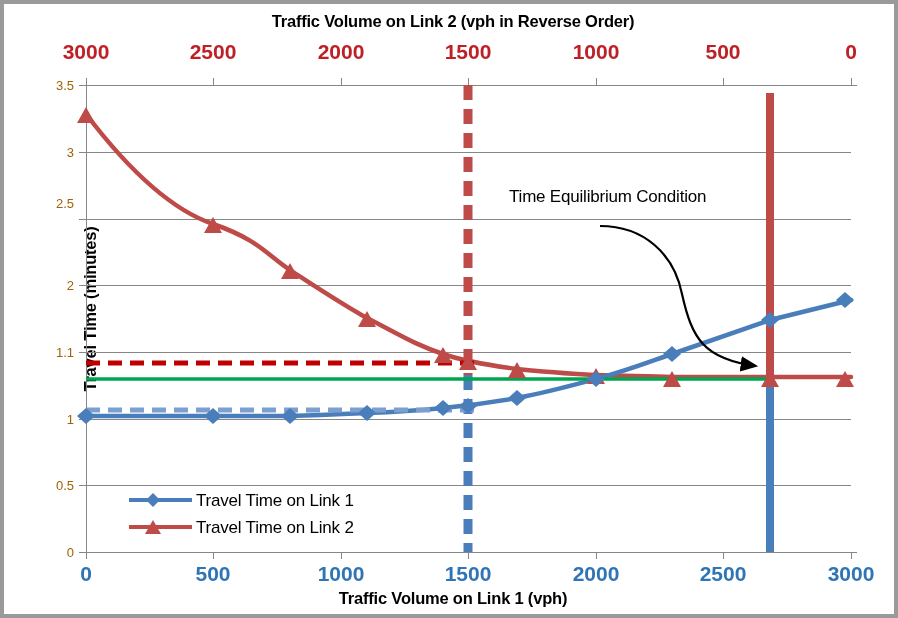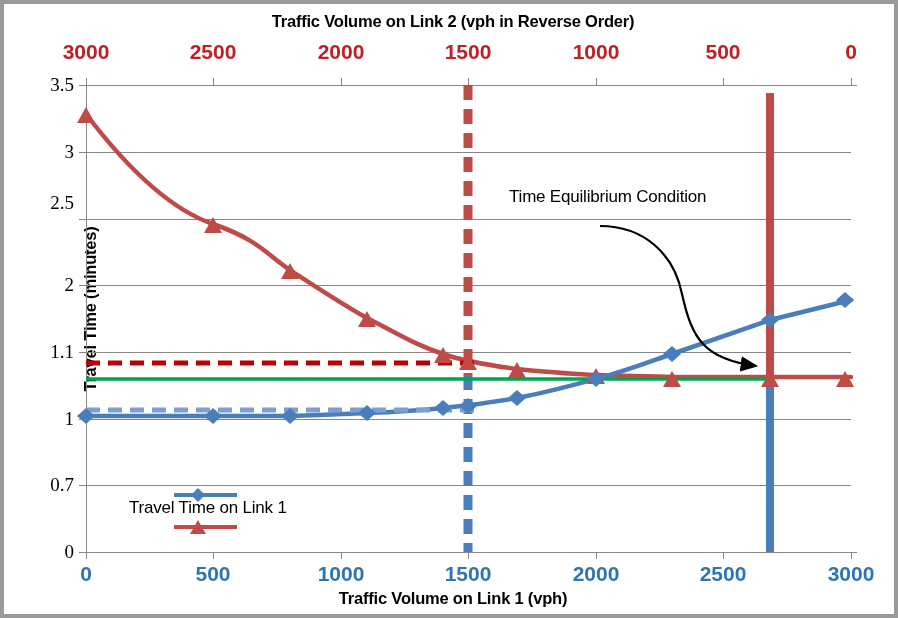--- a/index.html
+++ b/index.html
@@ -44,21 +44,21 @@
   }
   
   .tick-label{
     position:absolute;
     font-size:21px;
     font-weight:bold;
     white-space:nowrap;
   }
   .tick-top{ color:#bf2026; transform:translateX(-50%); top:36px; }
   .tick-bottom{ color:#2f75b5; transform:translateX(-50%); top:558px; }
-  .tick-left{ color:#000000; transform:translate(-100%,-50%); font-weight:normal; font-size:19px;font-family:Liberation Serif, serif; }
+  .tick-left{ color:#a16207; transform:translate(-100%,-50%); font-weight:normal; font-size:13px; }
   
   #plot{
     position:absolute;
     left:82px;top:81px;
     width:765px;height:467px;
   }
   .gridline{
     position:absolute;left:0;width:100%;
     height:1px;background:#868686;
   }
@@ -92,21 +92,21 @@
     letter-spacing:-0.2px;
   }
   
   #legend{
     position:absolute;
     left:125px;top:487px;
     font-size:17px;
     color:#000000;
   }
   .legend-row{
-    display:flex;align-items:center;height:27px;flex-direction:column;
+    display:flex;align-items:flex-start;height:27px;
   }
   .legend-key{
     position:relative;width:63px;height:18px;margin-right:4px;
   }
   .legend-line{
     position:absolute;top:50%;left:0;width:63px;height:4px;
     transform:translateY(-50%);
   }
   .legend-marker{position:absolute;left:24px;top:50%;transform:translate(-50%,-50%);}
   .legend-label{white-space:nowrap;letter-spacing:-0.2px;}
@@ -132,21 +132,21 @@
 
   <div class="tick-label tick-bottom" style="left:82px">0</div>
   <div class="tick-label tick-bottom" style="left:209px">500</div>
   <div class="tick-label tick-bottom" style="left:337px">1000</div>
   <div class="tick-label tick-bottom" style="left:464px">1500</div>
   <div class="tick-label tick-bottom" style="left:592px">2000</div>
   <div class="tick-label tick-bottom" style="left:719px">2500</div>
   <div class="tick-label tick-bottom" style="left:847px">3000</div>
 
   <div class="tick-label tick-left" style="left:70px;top:548px">0</div>
-  <div class="tick-label tick-left" style="left:70px;top:481px">0.7</div>
+  <div class="tick-label tick-left" style="left:70px;top:481px">0.5</div>
   <div class="tick-label tick-left" style="left:70px;top:415px">1</div>
   <div class="tick-label tick-left" style="left:70px;top:348px">1.1</div>
   <div class="tick-label tick-left" style="left:70px;top:281px">2</div>
   <div class="tick-label tick-left" style="left:70px;top:199px">2.5</div>
   <div class="tick-label tick-left" style="left:70px;top:148px">3</div>
   <div class="tick-label tick-left" style="left:70px;top:81px">3.5</div>
 
   <div id="plot">
     <div class="gridline" style="top:0px"></div>
     <div class="gridline" style="top:67px"></div>
@@ -261,16 +261,17 @@
       </span>
       <span class="legend-label">Travel Time on Link 1</span>
     </div>
     <div class="legend-row">
       <span class="legend-key">
         <span class="legend-line" style="background:#BE4B48"></span>
         <svg class="legend-marker" width="18" height="18" viewBox="0 0 18 18">
           <polygon points="9,2 17,16 1,16" fill="#BE4B48"></polygon>
         </svg>
       </span>
+      <span class="legend-label">Travel Time on Link 2</span>
     </div>
   </div>
 
 </div>
 
 </body></html>

